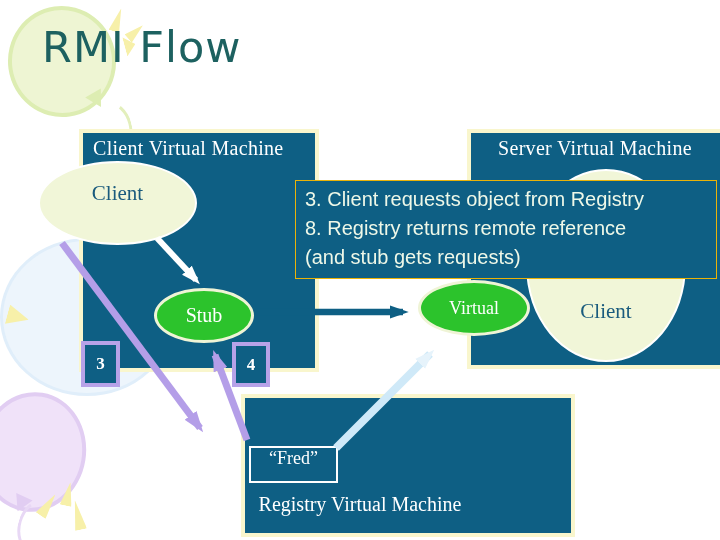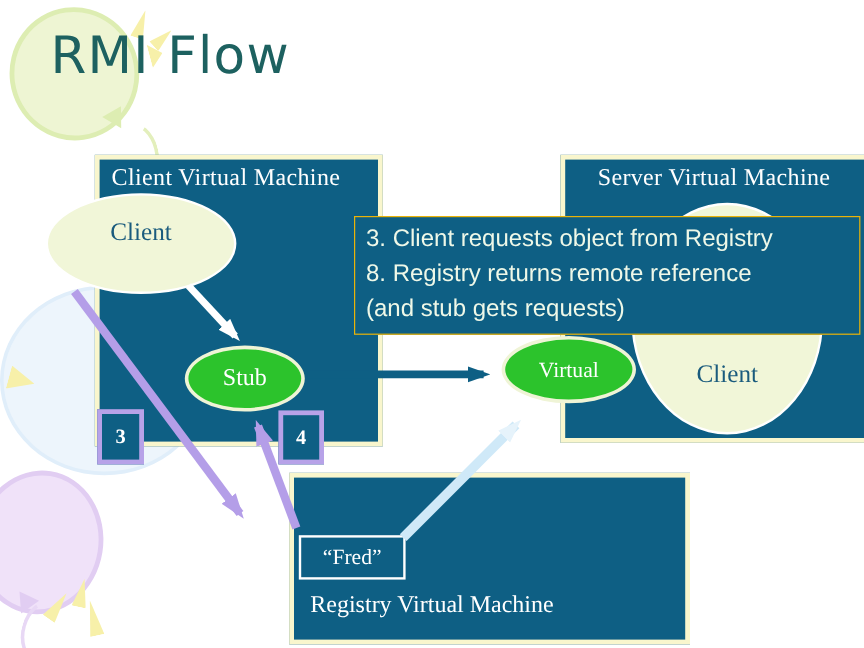--- a/index.html
+++ b/index.html
@@ -58,21 +58,21 @@
 
   
   .stepbox{position:absolute;background:#0e5f84;border:4px solid #b7a2e8;box-sizing:border-box;
            display:flex;align-items:center;justify-content:center;color:#ffffff;
            font-size:17px;font-weight:bold;z-index:4;}
   .step3{left:81px;top:341px;width:39px;height:46px;}
   .step4{left:232px;top:342px;width:38px;height:45px;}
 
   
   .fredbox{position:absolute;left:249px;top:446px;width:89px;height:37px;box-sizing:border-box;
-           border:2px solid #ffffff;display:flex;align-items:center;justify-content:center;
+           border:2px solid #ffffff;display:flex;align-items:flex-start;justify-content:center;
            color:#ffffff;font-size:18px;z-index:2;}
 
   
   .arrows{position:absolute;left:0;top:0;width:720px;height:540px;z-index:3;pointer-events:none;}
 </style>
 </head>
 <body>
 
 <div class="stage">
 

